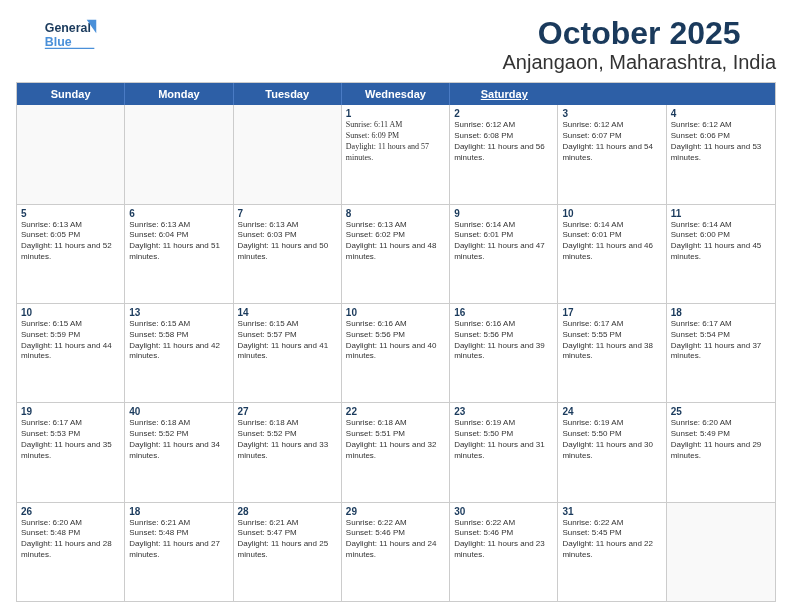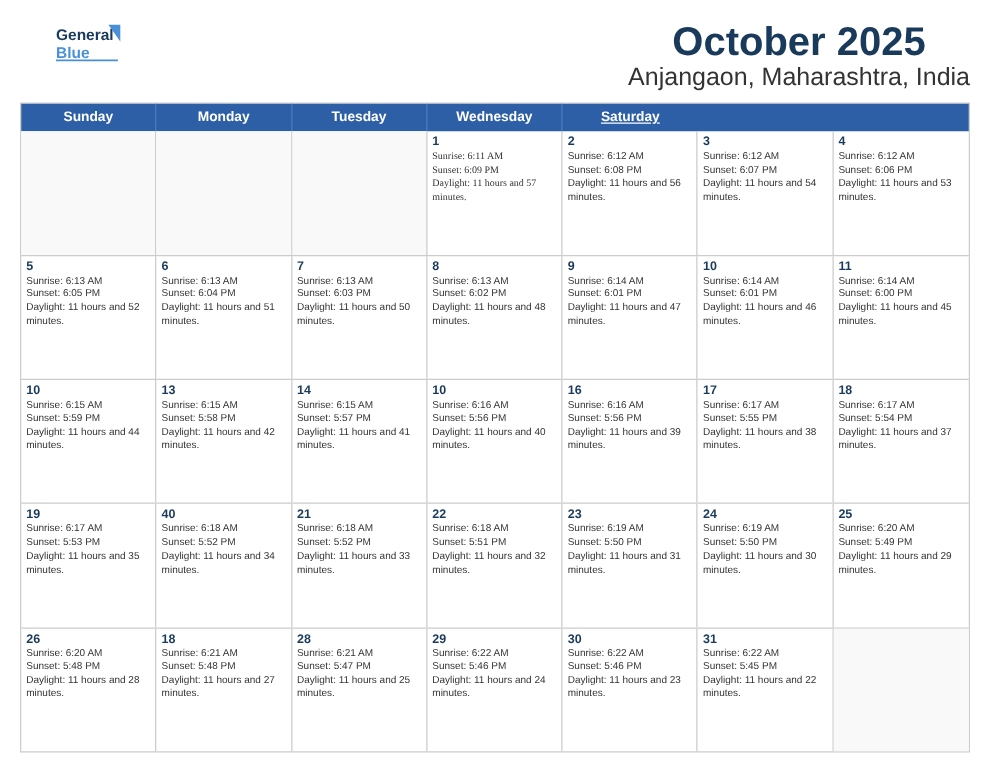--- a/index.html
+++ b/index.html
@@ -270,21 +270,21 @@
 Sunset: 5:53 PM
 Daylight: 11 hours and 35 minutes.</div>
           </div>
           <div class="cal-cell">
             <div class="day-num">40</div>
             <div class="cell-text" style="white-space: pre-line;">Sunrise: 6:18 AM
 Sunset: 5:52 PM
 Daylight: 11 hours and 34 minutes.</div>
           </div>
           <div class="cal-cell">
-            <div class="day-num">21</div>
+            <div class="day-num">27</div>
             <div class="cell-text" style="white-space: pre-line;">Sunrise: 6:18 AM
 Sunset: 5:52 PM
 Daylight: 11 hours and 33 minutes.</div>
           </div>
           <div class="cal-cell">
             <div class="day-num">22</div>
             <div class="cell-text" style="white-space: pre-line;">Sunrise: 6:18 AM
 Sunset: 5:51 PM
 Daylight: 11 hours and 32 minutes.</div>
           </div>

